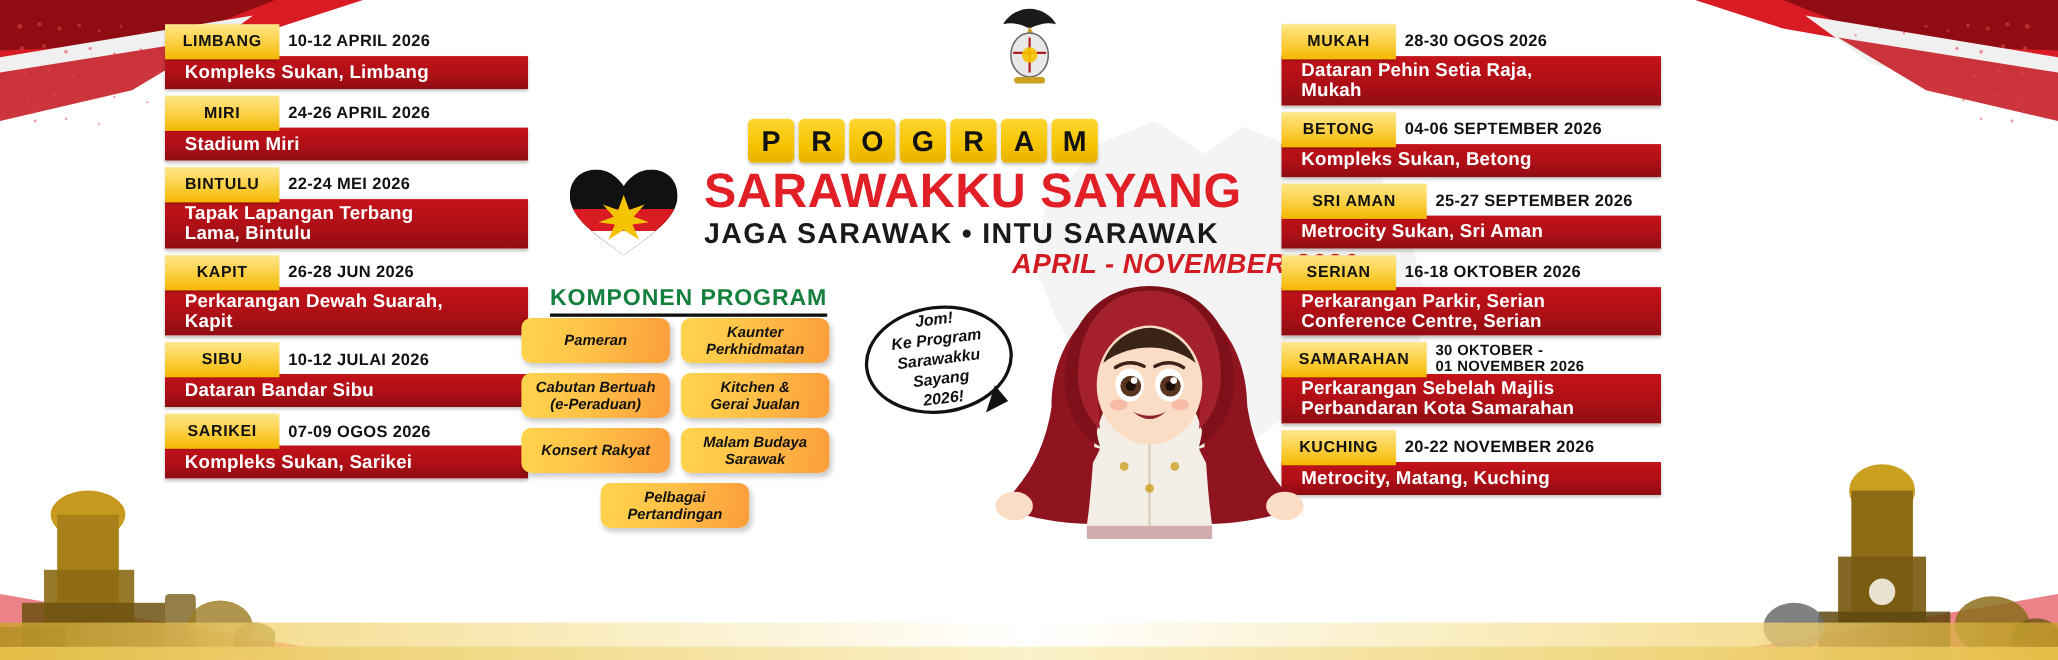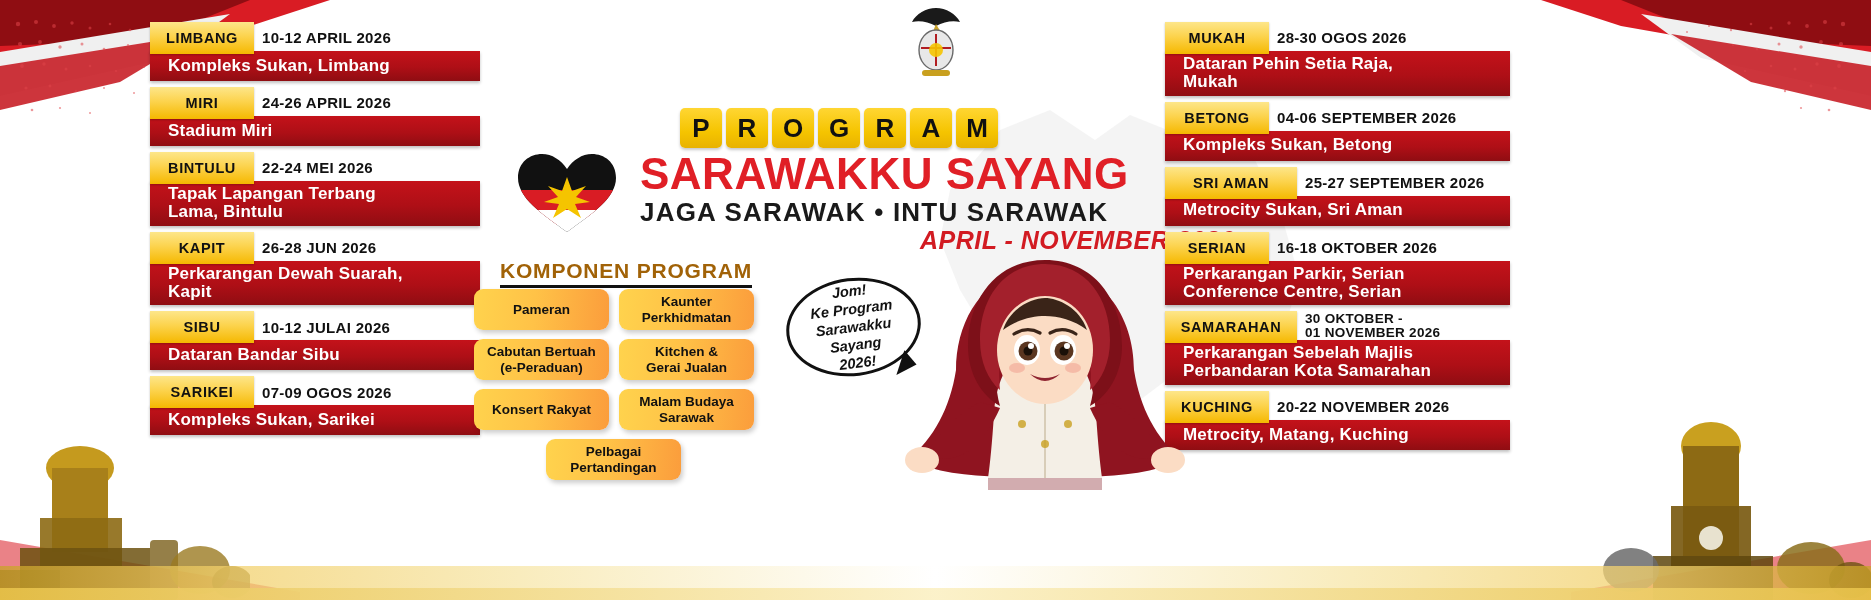--- a/index.html
+++ b/index.html
@@ -111,25 +111,25 @@
   }
   .date-range {
     position:absolute; left:920px; top:226px;
     font-size:25px; font-weight:bold; font-style:italic; color:#d21b22;
     letter-spacing:.5px;
   }
 
   
   .komponen-title {
     position:absolute; left:500px; top:259px;
-    font-size:21px; font-weight:bold; color:#a16207; letter-spacing:.8px;
+    font-size:21px; font-weight:bold; color:#15803d; letter-spacing:.8px;
     border-bottom:3px solid #111; padding-bottom:2px;
   }
   .komponen-grid { position:absolute; left:474px; top:289px; width:300px; }
-  .krow { display:flex; gap:10px; margin-bottom:9px; }
+  .krow { display:flex; gap:10px; margin-bottom:9px;font-style:italic; }
   .pill {
     background:linear-gradient(95deg,#ffd34d 0%, #ffc247 45%, #fb9d3c 100%);
     border-radius:9px;
     min-height:41px; width:135px;
     display:flex; align-items:center; justify-content:center; text-align:center;
     font-weight:bold; font-size:13.5px; color:#111; line-height:1.15;
     padding:4px 6px; white-space:pre-line;
     box-shadow:2px 3px 5px rgba(0,0,0,.2);
   }
   .pill.solo { margin-left:72px; }

